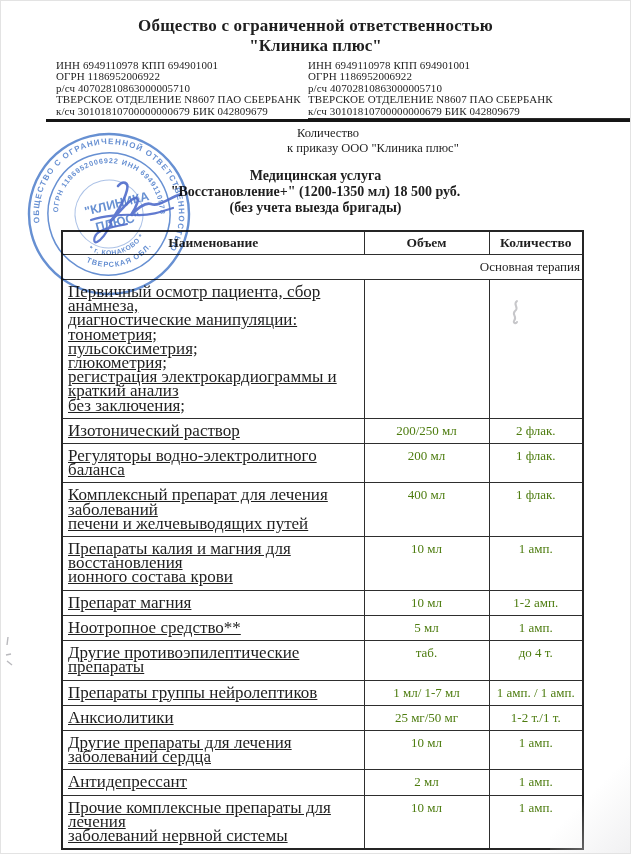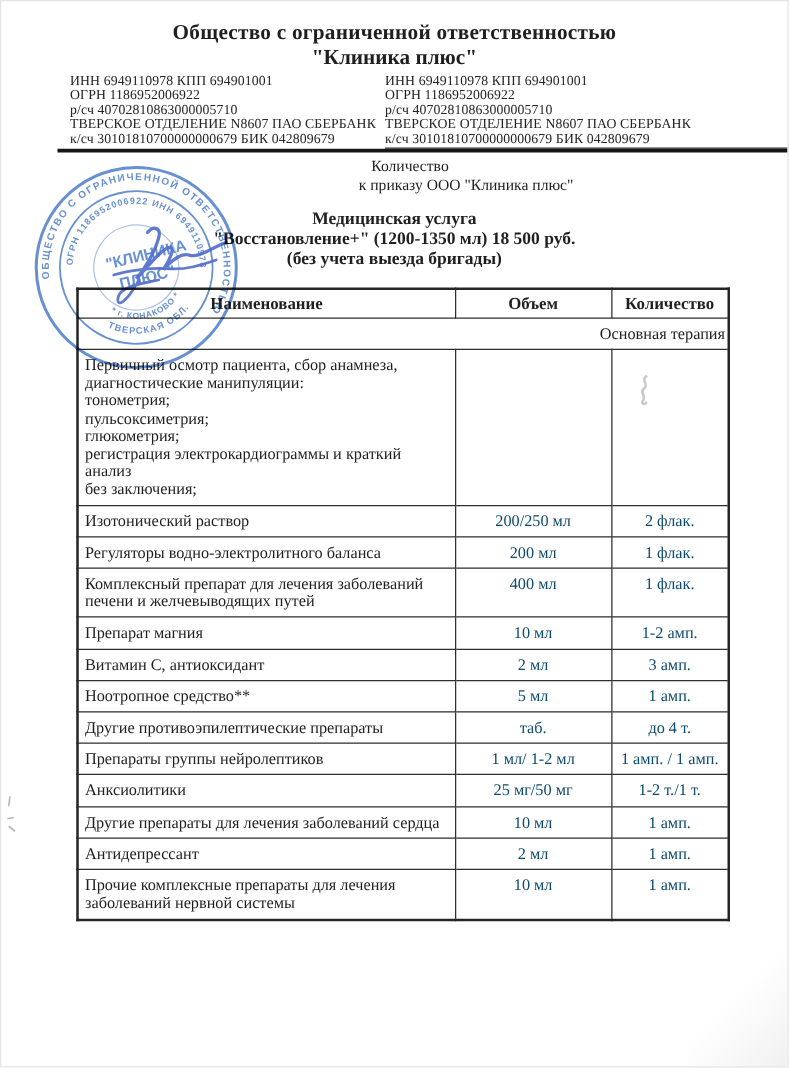--- a/index.html
+++ b/index.html
@@ -23,22 +23,22 @@
 
   .service-block { text-align:center; font-weight:bold; font-size:14px; line-height:16px; margin-top:12px; }
 
   table.service-table {
     margin-left:60px; margin-top:14px; width:521px;
     border-collapse:collapse; border:2px solid #252525;
     table-layout:fixed;
   }
   .service-table th, .service-table td { border:1px solid #2e2e2e; vertical-align:top; }
   .service-table th { font-size:13.5px; font-weight:bold; padding:3px 2px; text-align:center; }
-  td.cell-name { font-size:13px; line-height:14.2px; text-align:left; padding:5px 4px 5px 5px; white-space:pre-line; }
-  td.cell-volume, td.cell-qty { font-size:13px; line-height:14.2px; text-align:center; padding:5px 2px; color:#0c4a6e; }
+  td.cell-name { font-size:17px; line-height:14.2px; text-align:left; padding:5px 4px 5px 5px; white-space:pre-line;text-decoration:underline; }
+  td.cell-volume, td.cell-qty { font-size:13px; line-height:14.2px; text-align:center; padding:5px 2px; color:#4d7c0f; }
   td.section-cell { font-size:13px; text-align:right; padding:4px 2px; }
 
   .stamp-wrap { position:absolute; left:22px; top:127px; width:205px; height:172px;
     opacity:.82; mix-blend-mode:multiply; pointer-events:none; z-index:5; }
 
   .scan-artifact { position:absolute; left:505px; top:297px; z-index:2; }
   .pencil-marks { position:absolute; left:2px; top:634px; width:14px; height:34px; z-index:2; }
   .corner-shade { position:absolute; right:0; bottom:0; width:80px; height:100px;
     background:linear-gradient(315deg,#e9e9eb 0%, rgba(255,255,255,0) 55%); opacity:.65; }
 </style>
@@ -115,42 +115,43 @@
         <td class="cell-volume">200 мл</td>
         <td class="cell-qty">1 флак.</td>
       </tr>
       <tr>
         <td class="cell-name">Комплексный препарат для лечения заболеваний
 печени и желчевыводящих путей</td>
         <td class="cell-volume">400 мл</td>
         <td class="cell-qty">1 флак.</td>
       </tr>
       <tr>
+        <td class="cell-name">Препараты калия и магния для восстановления
+ионного состава крови</td>
+        <td class="cell-volume">10 мл</td>
+        <td class="cell-qty">1 амп.</td>
+      </tr>
+      <tr>
         <td class="cell-name">Препарат магния</td>
         <td class="cell-volume">10 мл</td>
         <td class="cell-qty">1-2 амп.</td>
-      </tr>
-      <tr>
-        <td class="cell-name">Витамин С, антиоксидант</td>
-        <td class="cell-volume">2 мл</td>
-        <td class="cell-qty">3 амп.</td>
       </tr>
       <tr>
         <td class="cell-name">Ноотропное средство**</td>
         <td class="cell-volume">5 мл</td>
         <td class="cell-qty">1 амп.</td>
       </tr>
       <tr>
         <td class="cell-name">Другие противоэпилептические препараты</td>
         <td class="cell-volume">таб.</td>
         <td class="cell-qty">до 4 т.</td>
       </tr>
       <tr>
         <td class="cell-name">Препараты группы нейролептиков</td>
-        <td class="cell-volume">1 мл/ 1-2 мл</td>
+        <td class="cell-volume">1 мл/ 1-7 мл</td>
         <td class="cell-qty">1 амп. / 1 амп.</td>
       </tr>
       <tr>
         <td class="cell-name">Анксиолитики</td>
         <td class="cell-volume">25 мг/50 мг</td>
         <td class="cell-qty">1-2 т./1 т.</td>
       </tr>
       <tr>
         <td class="cell-name">Другие препараты для лечения заболеваний сердца</td>
         <td class="cell-volume">10 мл</td>

